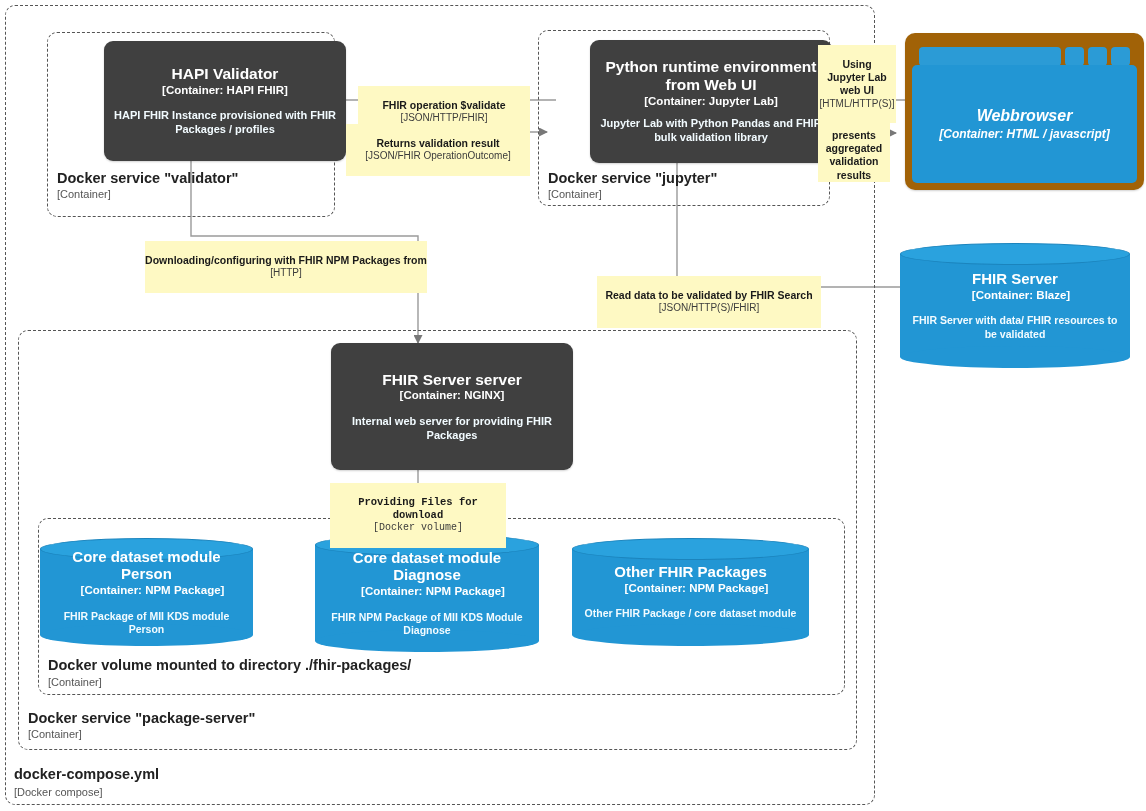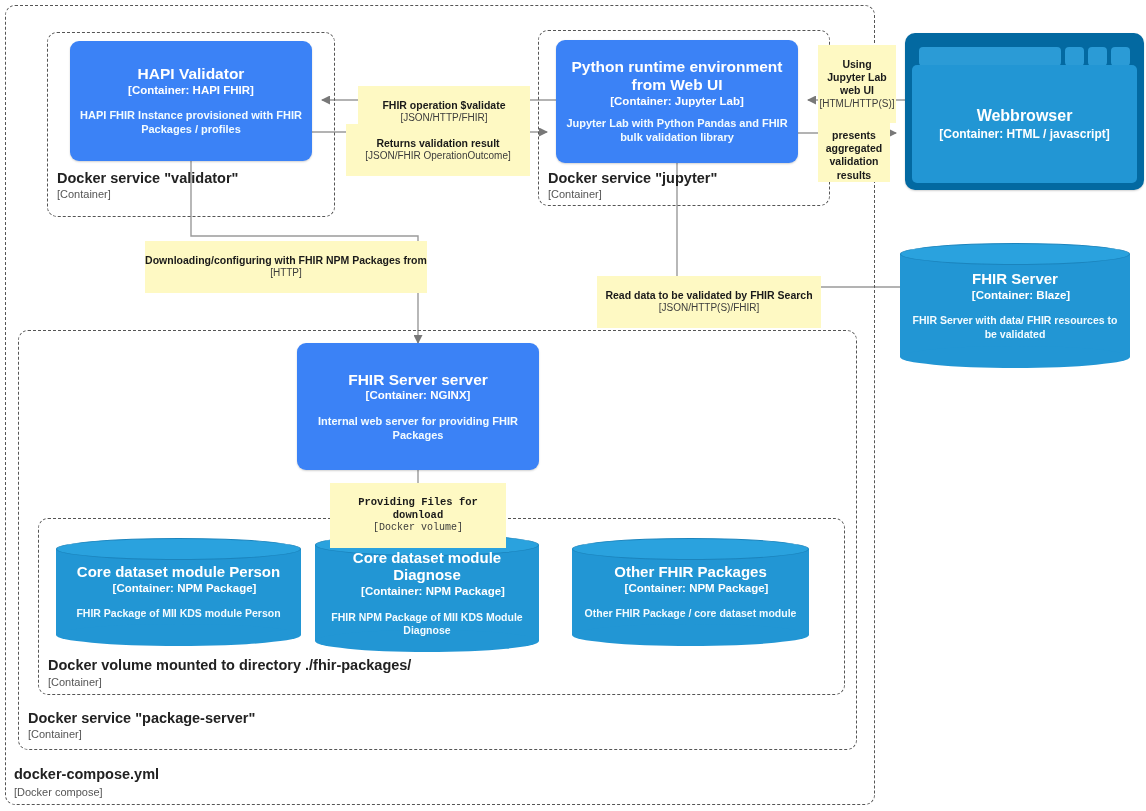--- a/index.html
+++ b/index.html
@@ -35,31 +35,32 @@
     position:absolute;
     color:#555555;
     font-weight:normal;
     font-size:11px;
     white-space:nowrap;
     line-height:1.15;
   }
   
   .node{
     position:absolute;
-    background:#3b82f6;
+    background:#404040;
     border-radius:9px;
     box-sizing:border-box;
     color:#ffffff;
     text-align:center;
     display:flex;
     flex-direction:column;
     align-items:center;
     justify-content:center;
     padding:6px 10px;
     box-shadow:0 1px 2px rgba(0,0,0,.18);
+    margin-left:34px;
   }
   .node .n-title{
     font-weight:bold;
     font-size:15.5px;
     line-height:1.14;
     margin:0;
   }
   .node .n-tech{
     font-weight:bold;
     font-size:11.5px;
@@ -116,25 +117,26 @@
     text-align:center;
     padding:2px 8px;
     box-sizing:border-box;
   }
   .cyl .n-title{font-weight:bold;font-size:15px;line-height:1.15;}
   .cyl .n-tech{font-weight:bold;font-size:11.5px;line-height:1.2;margin-top:1px;margin-left:12px;}
   .cyl .n-desc{font-weight:bold;font-size:10.5px;line-height:1.25;margin-top:12px;color:#f2fbff;}
   
   .browser{
     position:absolute;
-    background:#0369a1;
+    background:#a16207;
     border-radius:10px;
     box-sizing:border-box;
     padding:14px;
     box-shadow:0 1px 2px rgba(0,0,0,.18);
+    font-style:italic;
   }
   .browser .chrome{
     height:19px;
     display:flex;
     gap:4px;
     margin-bottom:6px;
   }
   .browser .urlbar{flex:1;background:#2b9bd6;border-radius:4px;}
   .browser .dot{width:19px;background:#2b9bd6;border-radius:4px;}
   .browser .viewport{
@@ -254,21 +256,21 @@
       <div class="n-desc">FHIR Server with data/ FHIR resources to be validated</div>
     </div>
   </div>
 
   <div class="node" style="left:297px;top:343px;width:242px;height:127px;">
     <div class="n-title">FHIR Server server</div>
     <div class="n-tech">[Container: NGINX]</div>
     <div class="n-desc">Internal web server for providing FHIR Packages</div>
   </div>
 
-  <div class="cyl" style="left:56px;top:538px;width:245px;height:108px;">
+  <div class="cyl" style="left:40px;top:538px;width:213px;height:108px;">
     <div class="cyl-body"></div>
     <div class="cyl-bot"></div>
     <div class="cyl-top"></div>
     <div class="cyl-text">
       <div class="n-title">Core dataset module Person</div>
       <div class="n-tech">[Container: NPM Package]</div>
       <div class="n-desc">FHIR Package of MII KDS module Person</div>
     </div>
   </div>
 

